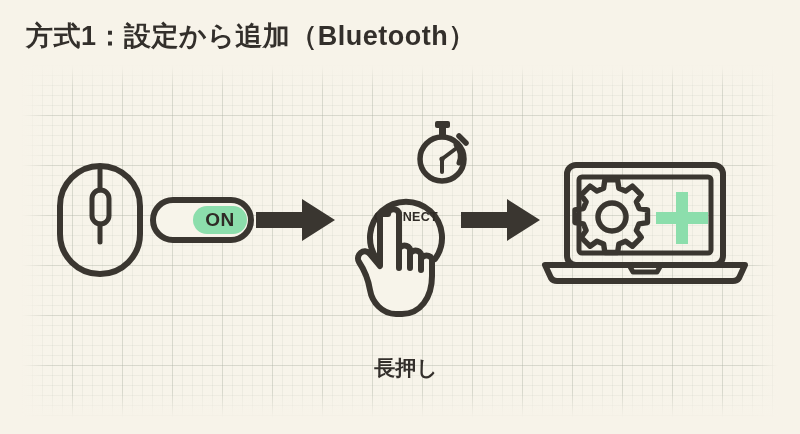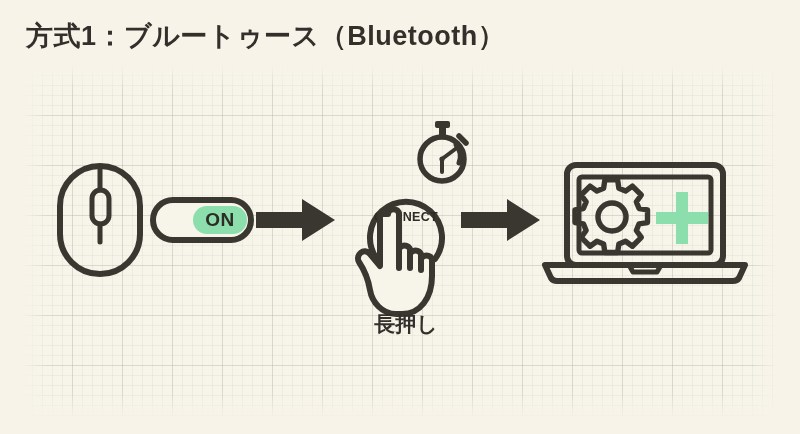--- a/index.html
+++ b/index.html
@@ -71,29 +71,30 @@
   .fig {
     position: absolute;
   }
   .caption {
     position: absolute;
     text-align: center;
     font-size: 21px;
     font-weight: bold;
     color: #332F2B;
     white-space: nowrap;
+    margin-top: 44px;
   }
   svg { display: block; overflow: visible; }
 </style>
 </head>
 <body>
 
 <div id="stage">
 
-  <div id="title">方式1：ブルートゥース（Bluetooth）</div>
+  <div id="title">方式1：設定から追加（Bluetooth）</div>
 
   <div id="grid-panel">
     <div id="grid-fade-top"></div>
     <div id="grid-fade-bottom"></div>
     <div id="grid-fade-left"></div>
     <div id="grid-fade-right"></div>
   </div>
 
   <div class="fig" style="left:46px; top:160px;">
     <svg width="110" height="120" viewBox="0 0 110 120">

